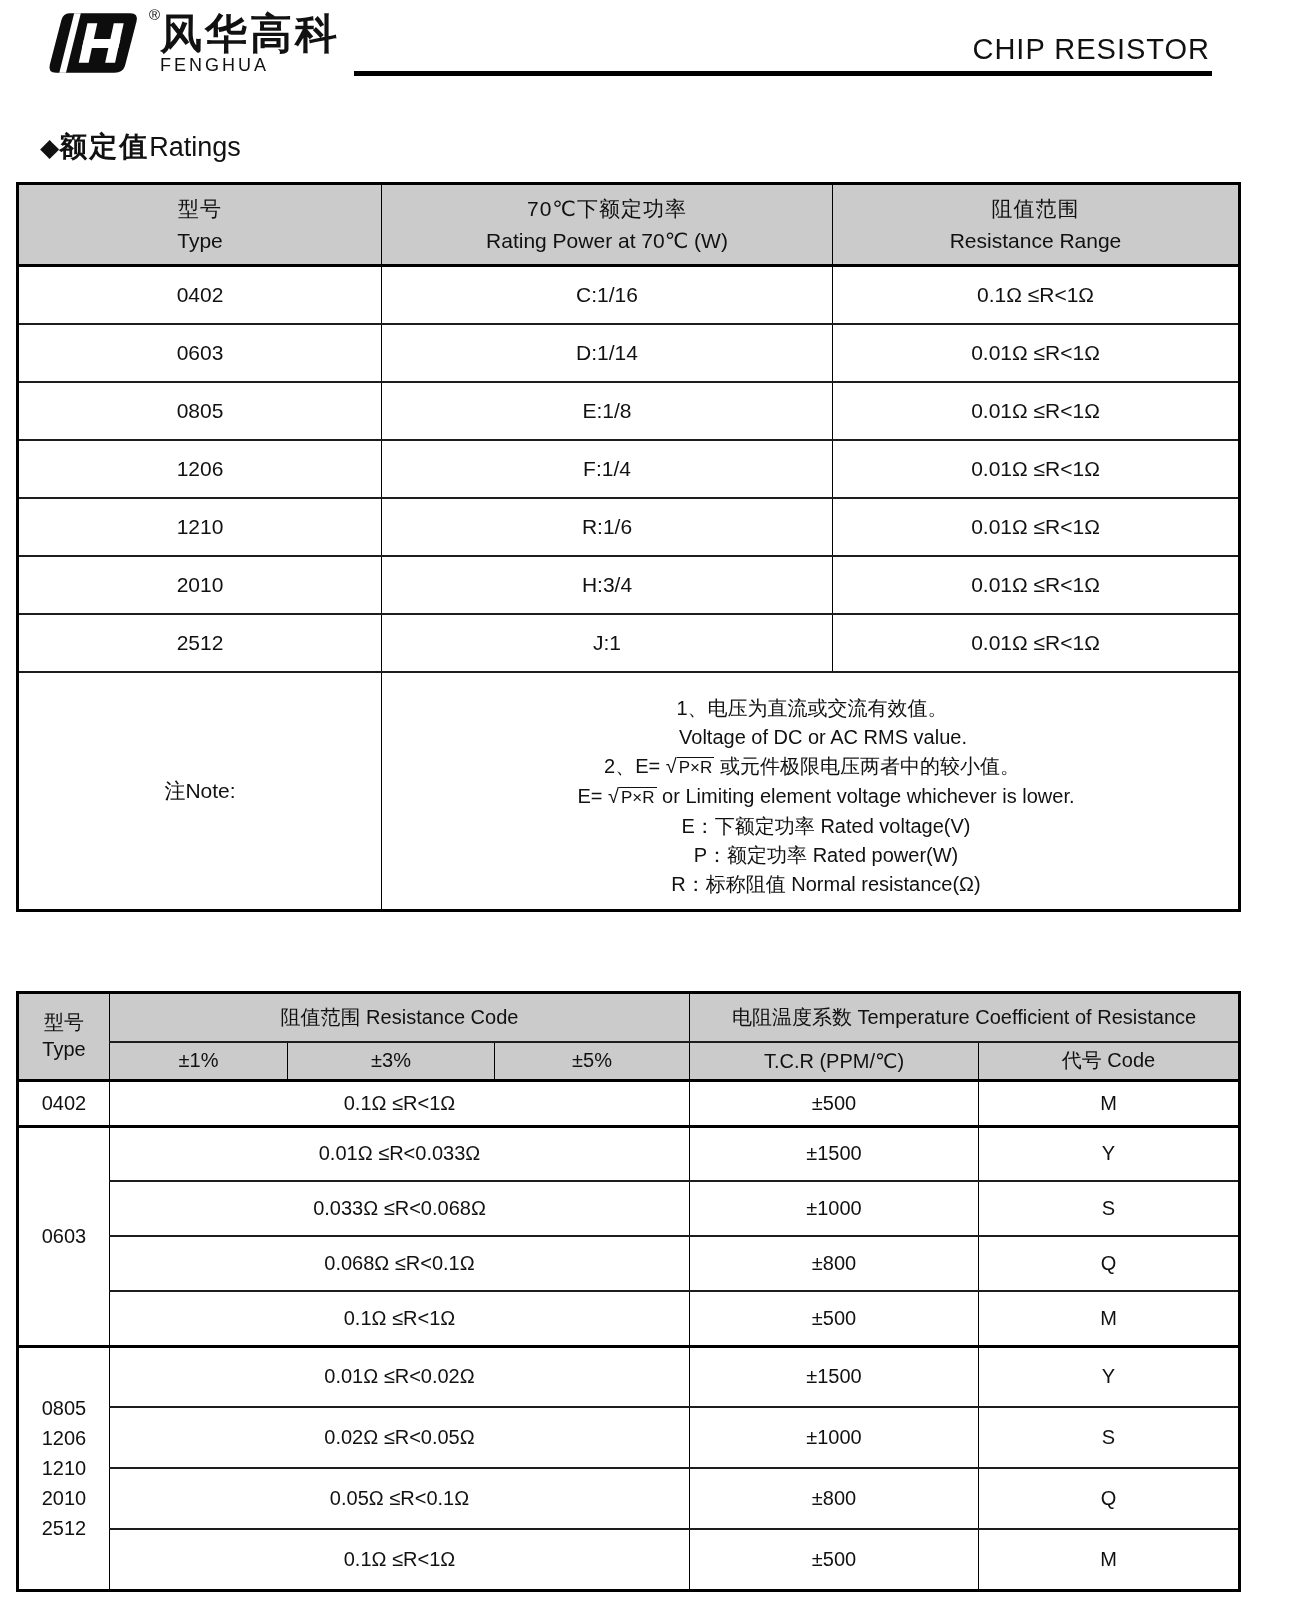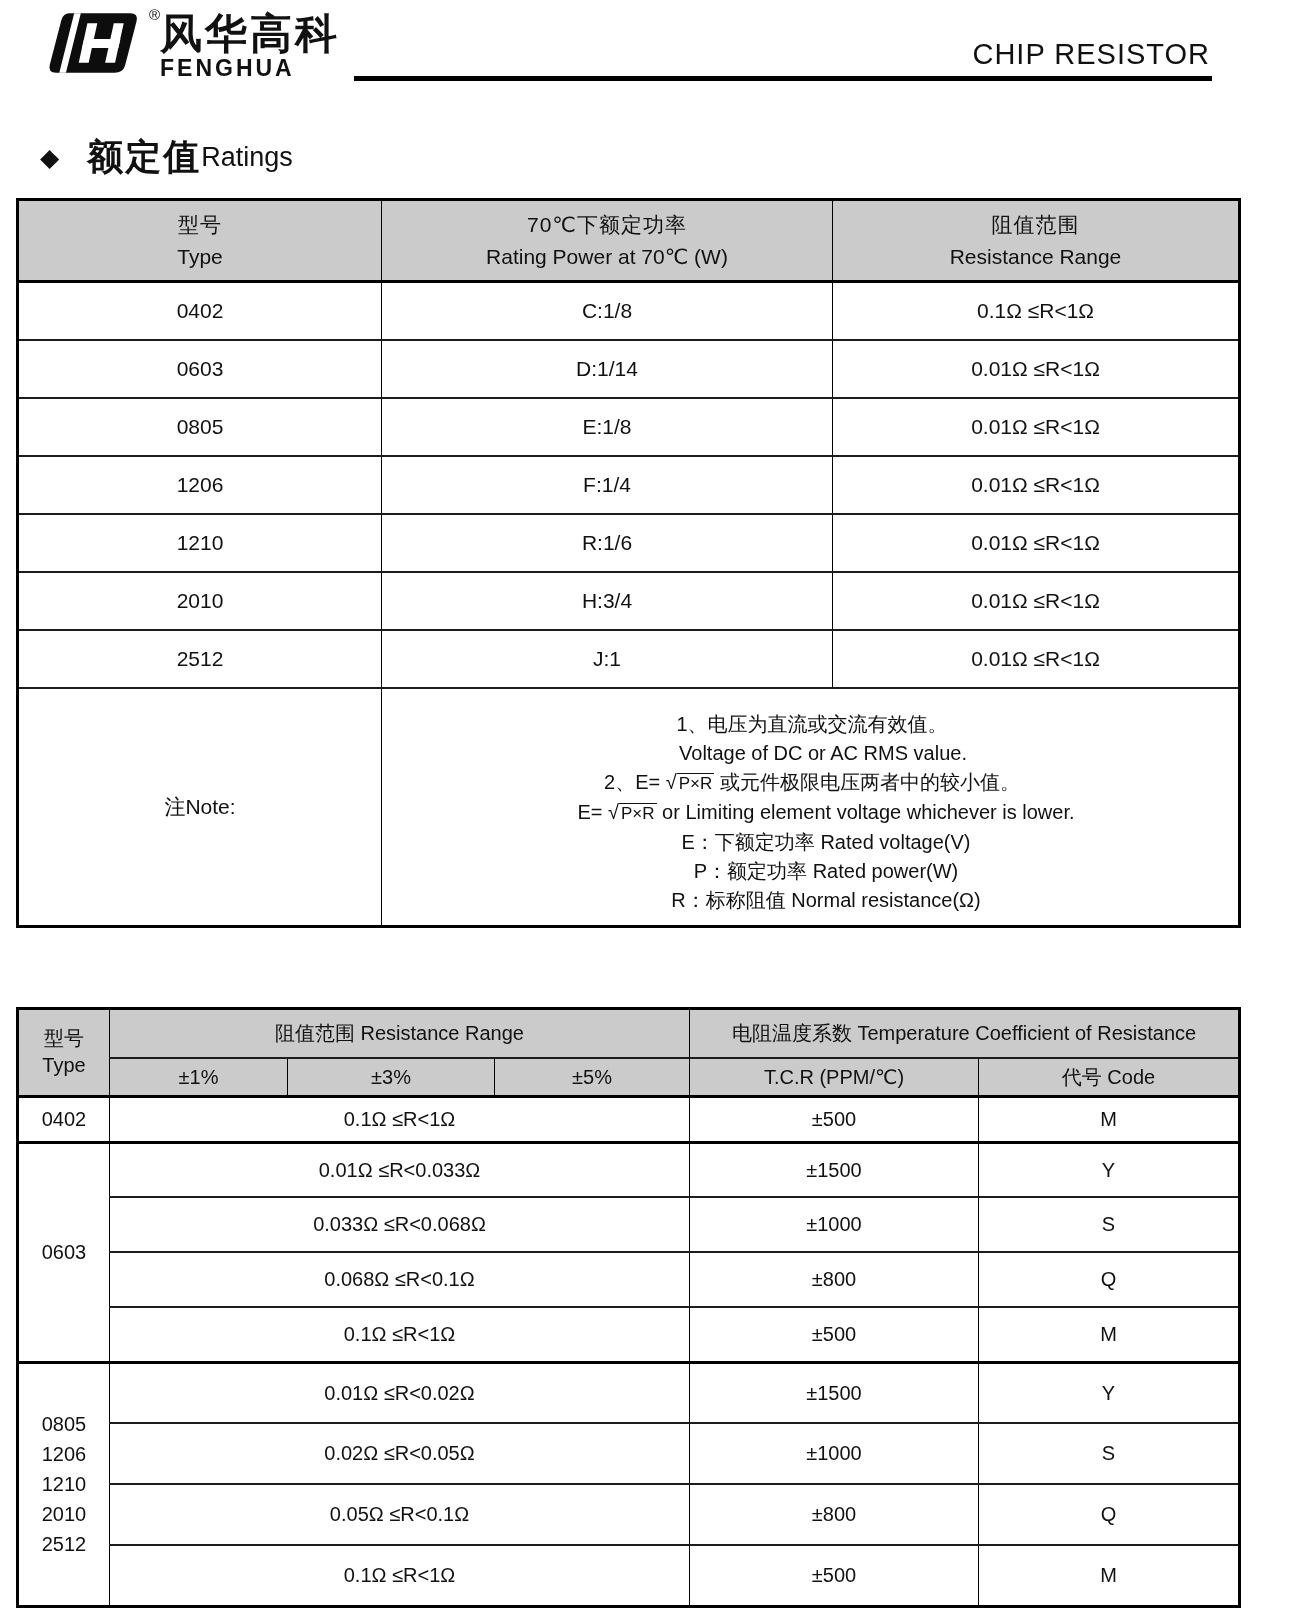--- a/index.html
+++ b/index.html
@@ -10,31 +10,31 @@
   }
 
   
   .hdr { display:flex; align-items:flex-start; padding-top:10px; }
   .logo { margin-left:44px; display:flex; gap:16px; align-items:flex-start; flex:0 0 auto; }
   .logo-mark { position:relative; width:100px; height:66px; }
   .logo-mark svg { display:block; }
   .reg { position:absolute; top:-4px; right:-16px; font-size:15px; color:#111; }
   .logo-txt { padding-top:2px; }
   .logo-cn { font-size:42px; font-weight:bold; letter-spacing:3px; line-height:1.05; }
-  .logo-en { font-size:23px; font-weight:bold; letter-spacing:3px; line-height:1.1; }
+  .logo-en { font-size:18px; font-weight:normal; letter-spacing:3px; line-height:1.1; }
   .hdr-right {
     flex:1 1 auto; align-self:flex-end; margin-left:14px; margin-right:100px;
     border-bottom:5px solid #000000; text-align:right; padding-bottom:7px;
   }
   .chip-title { font-size:29px; letter-spacing:1px; line-height:1; padding-right:2px; }
 
   
   .sec { margin:52px 0 16px 40px; display:flex; align-items:center; }
   .diamond { font-size:25px; line-height:1; }
-  .sec-cn { font-size:36px; font-weight:bold; letter-spacing:2px; margin-left:28px; }
+  .sec-cn { font-size:28px; font-weight:bold; letter-spacing:2px; margin-left:0; }
   .sec-en { font-size:27px; }
 
   
   table { border-collapse:collapse; table-layout:fixed; margin-left:16px; width:1222px; }
   th, td { padding:0; text-align:center; vertical-align:middle; font-weight:normal; }
   .ratings, .tcr { border:3px solid #000; }
   .ratings th, .ratings td, .tcr th, .tcr td {
     border-left:1.5px solid #000; border-right:1.5px solid #000;
     border-top:2.5px solid #1d1d1d; border-bottom:2.5px solid #1d1d1d;
   }
@@ -120,21 +120,21 @@
         </th>
         <th>
           <div class="hdr-cn">阻值范围</div>
           <div>Resistance Range</div>
         </th>
       </tr>
     </thead>
     <tbody>
       <tr class="data">
         <td>0402</td>
-        <td>C:1/8</td>
+        <td>C:1/16</td>
         <td>0.1Ω ≤R&lt;1Ω</td>
       </tr>
       <tr class="data">
         <td>0603</td>
         <td>D:1/14</td>
         <td>0.01Ω ≤R&lt;1Ω</td>
       </tr>
       <tr class="data">
         <td>0805</td>
         <td>E:1/8</td>
@@ -187,21 +187,21 @@
       <col style="width:195px">
         <col style="width:289px">
         <col style="width:261px">
     </colgroup>
     <thead>
       <tr class="group-row">
         <th class="type-th" rowspan="2">
           <div>型号</div>
           <div>Type</div>
         </th>
-        <th colspan="3">阻值范围 Resistance Range</th>
+        <th colspan="3">阻值范围 Resistance Code</th>
         <th colspan="2">电阻温度系数  Temperature Coefficient of Resistance</th>
       </tr>
       <tr class="sub-row">
         <th>±1%</th>
         <th>±3%</th>
         <th>±5%</th>
         <th>T.C.R (PPM/℃)</th>
         <th>代号 Code</th>
       </tr>
     </thead>

